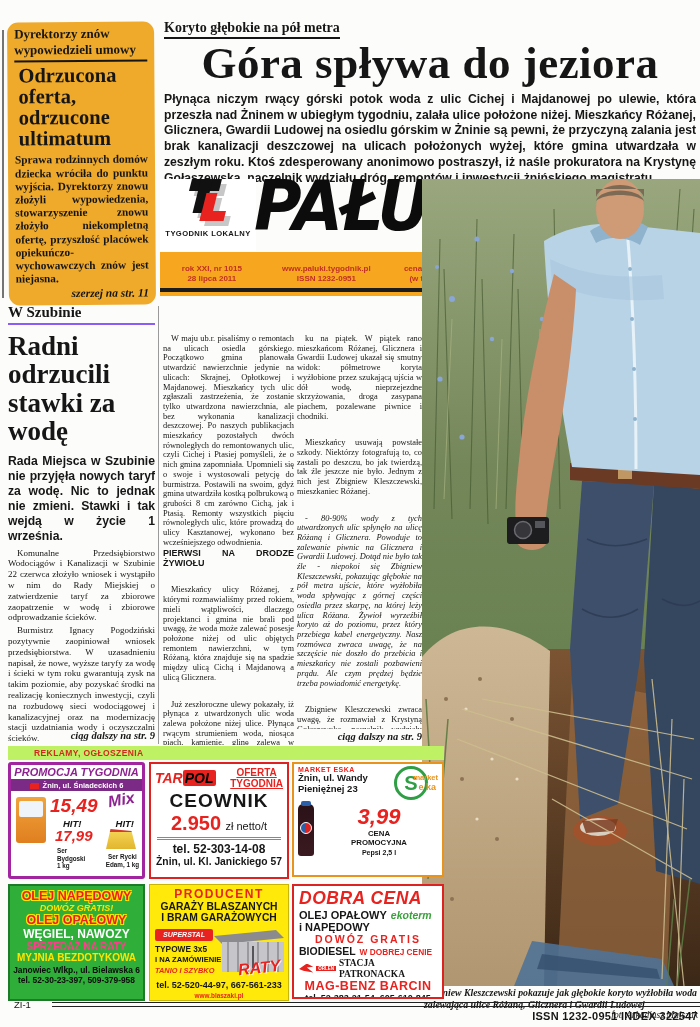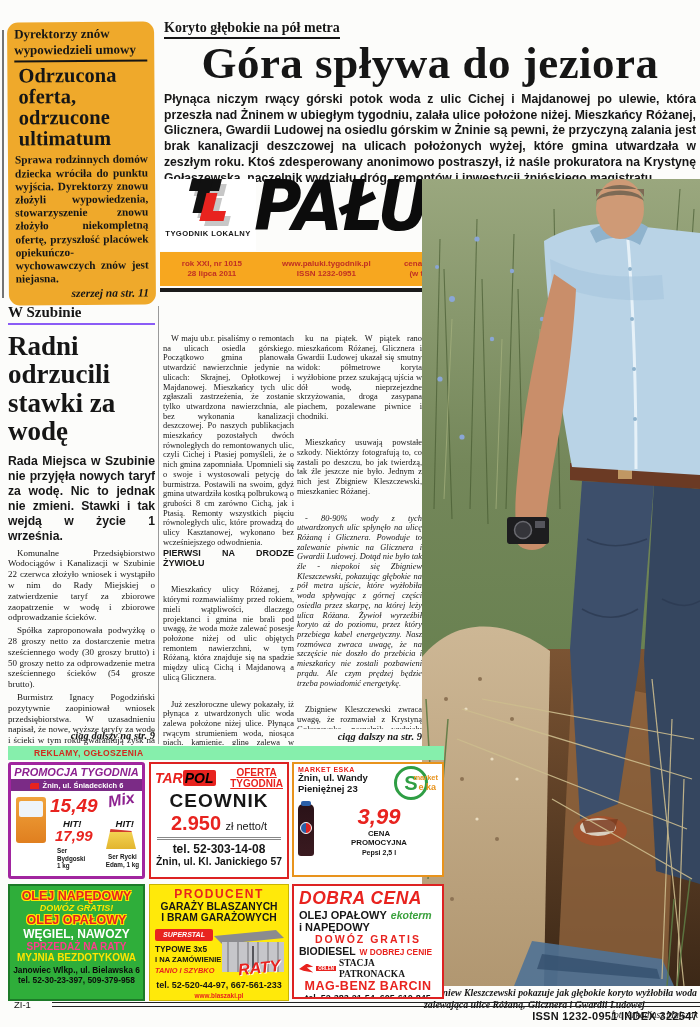--- a/index.html
+++ b/index.html
@@ -39,21 +39,21 @@
   
   .paluki{font-family:"DejaVu Sans","Liberation Sans",sans-serif;font-weight:bold;font-style:italic;
           font-size:65px;letter-spacing:-3px;color:#0c0c0c;transform:scaleY(1.06);transform-origin:top left;line-height:1}
   .tagline{font-family:"Liberation Sans",sans-serif;font-size:7.6px;font-weight:900;letter-spacing:.4px}
   .infobar{background:#f7a71f;display:flex;align-items:center;font-family:"Liberation Sans",sans-serif;
            font-size:8px;font-weight:bold;color:#c03024;line-height:1.3;text-align:center}
   .infobar>div{flex:1}
   .bignum{font-size:25px;font-weight:900;font-style:italic;color:#fff;line-height:1}
 
   
-  .adsbar{background:#86efac;font-family:"Liberation Sans",sans-serif;font-size:8.5px;font-weight:900;
+  .adsbar{background:#bef264;font-family:"Liberation Sans",sans-serif;font-size:8.5px;font-weight:900;
           color:#d12a1e;letter-spacing:.4px;line-height:14px;padding-left:26px}
   .ad{background:#fff;font-family:"Liberation Sans",sans-serif;overflow:hidden}
   .red{color:#e8231f}
   .outl-y{text-shadow:1px 1px 0 #ffe400,-1px 1px 0 #ffe400,1px -1px 0 #ffe400,-1px -1px 0 #ffe400}
 
   .caption{font-size:9.8px;font-weight:bold;font-style:italic;line-height:1.18}
   .credit{font-size:9.5px;font-style:italic;text-align:right}
 
   .dbl-rule{border-top:1.5px solid #222;border-bottom:1.5px solid #222;height:5px}
 </style>
@@ -71,21 +71,20 @@
     <div class="lead">Sprawa rodzinnych domów dziecka wróciła do punktu wyjścia. Dyrektorzy znowu złożyli wypowiedzenia, stowarzyszenie znowu złożyło niekompletną ofertę, przyszłość placówek opiekuńczo-wychowawczych znów jest niejasna.</div>
     <div class="more">szerzej na str. 11</div>
   </div>
 
   <div class="abs" style="left:8px;top:304px;width:147px;height:441px;overflow:hidden">
     <div class="szkick">W Szubinie</div>
     <div class="szhead">Radni odrzucili stawki za wodę</div>
     <div class="szlead sans jst">Rada Miejsca w Szubinie nie przyjęła nowych taryf za wodę. Nic to jednak nie zmieni. Stawki i tak wejdą w życie 1 września.</div>
     <div class="szbody jst" style="margin-top:4px">
       <p>Komunalne Przedsiębiorstwo Wodociągów i Kanalizacji w Szubinie 22 czerwca złożyło wniosek i wystąpiło w nim do Rady Miejskiej o zatwierdzenie taryf za zbiorowe zaopatrzenie w wodę i zbiorowe odprowadzanie ścieków.</p>
-      <p>Spółka zaproponowała podwyżkę o 28 groszy netto za dostarczenie metra sześciennego wody (30 groszy brutto) i 50 groszy netto za odprowadzenie metra sześciennego ścieków (54 grosze brutto).</p>
       <p>Burmistrz Ignacy Pogodziński pozytywnie zaopiniował wniosek przedsiębiorstwa. W uzasadnieniu napisał, że nowe, wyższe taryfy za wodę i ścieki w tym roku gwarantują zysk na takim poziomie, aby pozyskać środki na realizację koniecznych inwestycji, czyli na rozbudowę sieci wodociągowej i kanalizacyjnej oraz na modernizację stacji uzdatniania wody i oczyszczalni ścieków.</p>
     </div>
   </div>
   <div class="abs more-line" style="left:8px;top:730px;width:147px">ciąg dalszy na str. 9</div>
 
   <div class="abs" style="left:158px;top:306px;width:1px;height:438px;background:#9a9a9a"></div>
 
   <div class="abs mkick" style="left:164px;top:20px">Koryto głębokie na pół metra</div>
   <h1 class="abs mhead" style="left:162px;top:41px;width:536px">Góra spływa do jeziora</h1>
   <div class="abs mlead sans jst" style="left:164px;top:92px;width:532px">Płynąca niczym rwący górski potok woda z ulic Cichej i Majdanowej po ulewie, która przeszła nad Żninem w ubiegłym tygodniu, zalała ulice położone niżej. Mieszkańcy Różanej, Glicznera, Gwardii Ludowej na osiedlu górskim w Żninie są pewni, że przyczyną zalania jest brak kanalizacji deszczowej na ulicach położonych wyżej, które gmina utwardzała w zeszłym roku. Ktoś zdesperowany anonimowo postraszył, iż naśle prokuratora na Krystynę Gołaszewską, naczelnik wydziału dróg, remontów i inwestycji żnińskiego magistratu.</div>
@@ -103,21 +102,21 @@
         <rect x="25" y="0" width="12" height="34" fill="#111"></rect>
         <rect x="34" y="14" width="11" height="28" fill="#e8231f"></rect>
         <rect x="34" y="32" width="24" height="10" fill="#e8231f"></rect>
       </g>
     </svg>
     <div class="tagline ctr">TYGODNIK LOKALNY</div>
   </div>
 
   <div class="abs paluki" style="left:254px;top:172px">PAŁUKI</div>
 
-  <div class="abs infobar" style="left:160px;top:252px;width:402px;height:34px">
+  <div class="abs infobar" style="left:160px;top:252px;width:402px;height:44px">
     <div class="pl" style="flex:1.2">rok XXI, nr 1015
 28 lipca 2011</div>
     <div class="pl" style="flex:1.45">www.paluki.tygodnik.pl
 ISSN 1232-0951</div>
     <div class="pl" style="flex:1.15">cena brutto 3,00 zł
 (w tym 5% VAT)</div>
     <div style="flex:.85;display:flex;align-items:center;justify-content:center;gap:3px">
       <span class="pl" style="font-size:7.3px;text-align:right;line-height:1.2">numer
 wyd. 0</span>
       <span class="bignum">30</span>

